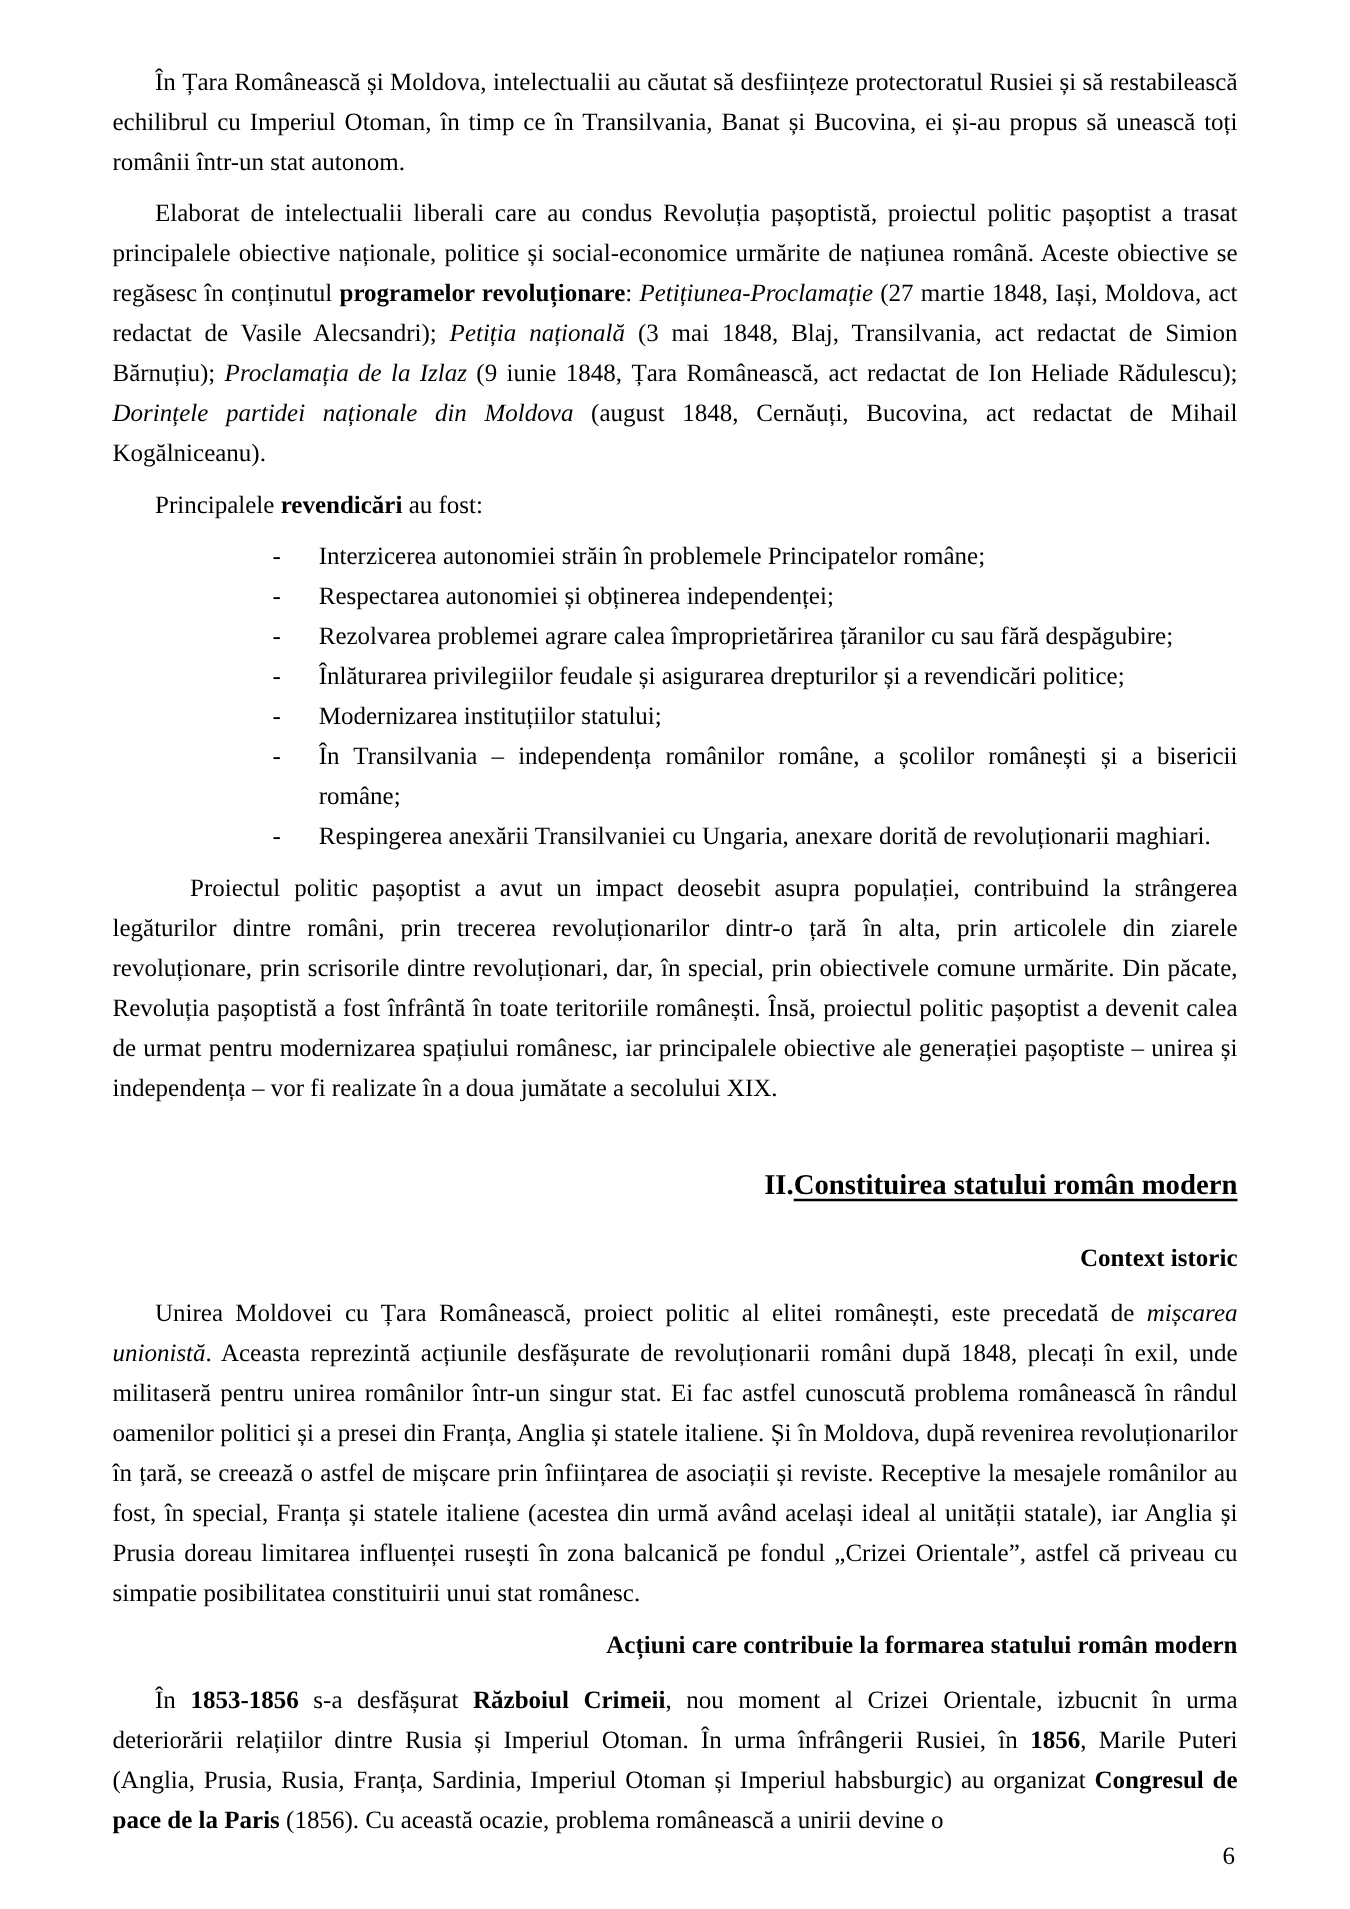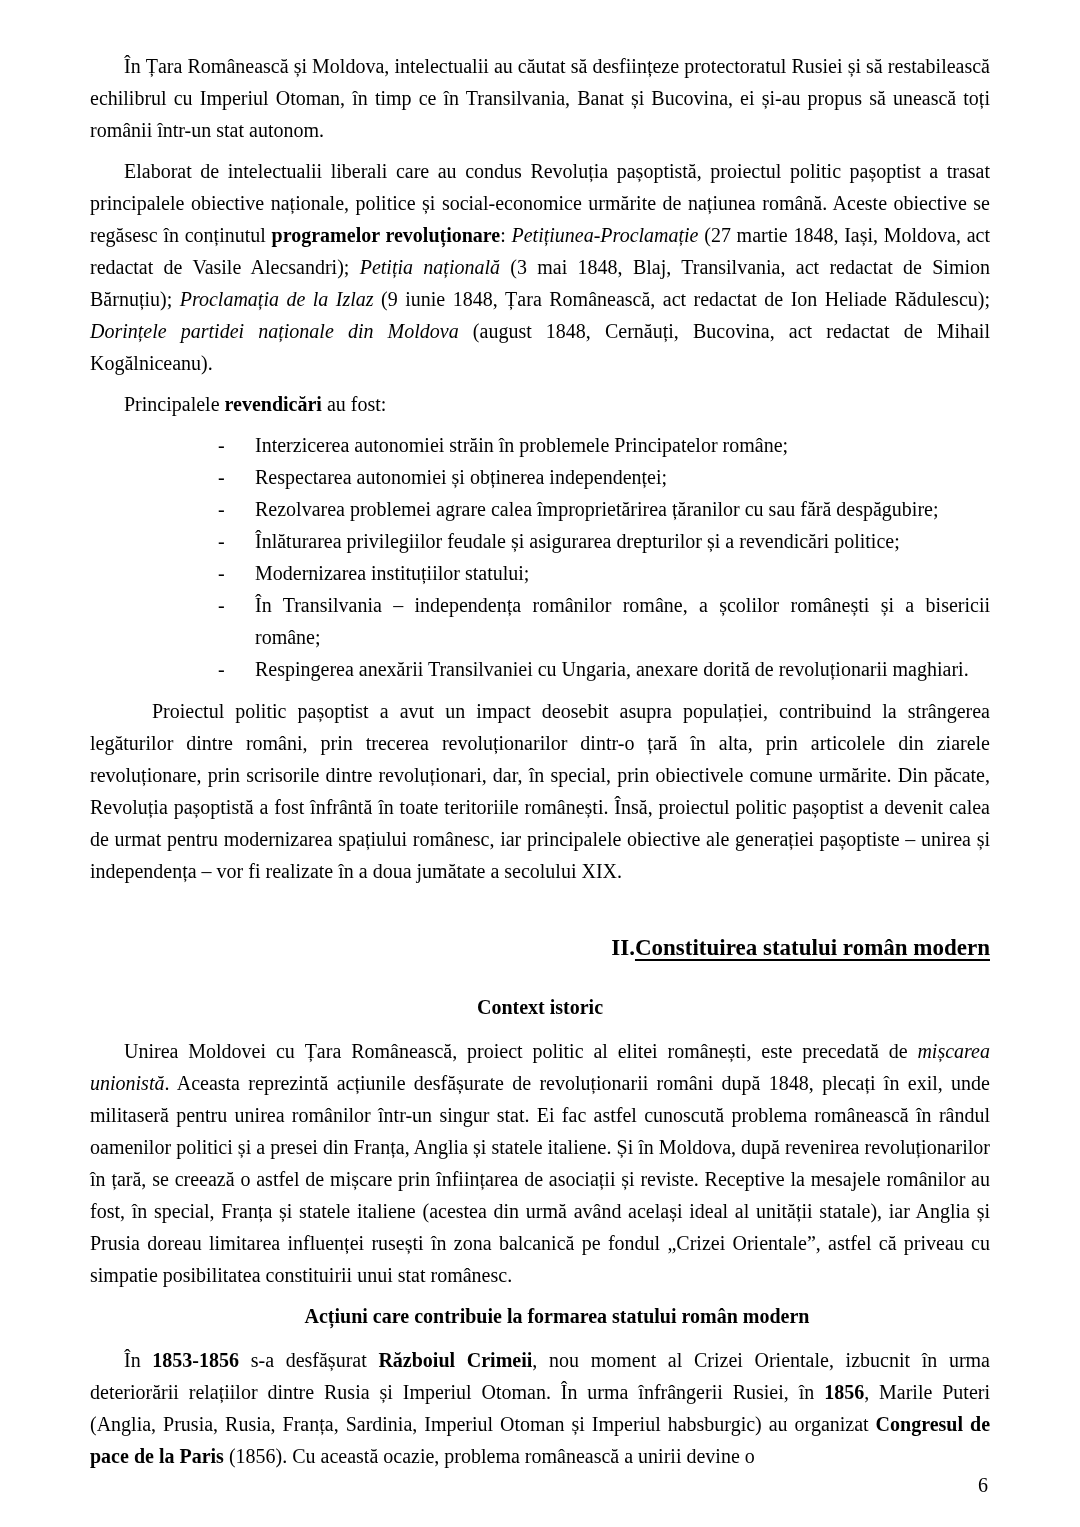--- a/index.html
+++ b/index.html
@@ -37,21 +37,21 @@
     margin: 44px 0 26px 0;
     padding-left: 30px;
     font-size: 23px;
     font-weight: bold;
     line-height: 34px;
     text-align: right;
   }
   .heading-num { display: inline-block; width: 65px; }
   .heading-title { text-decoration: underline; text-underline-offset: 4px; }
 
-  .subheading { font-weight: bold; margin: 0 0 12px 0; text-align: center; }
+  .subheading { font-weight: bold; margin: 0 0 12px 0; text-align: right; }
 
   .para-after-list { margin-top: 6px; }
 
   .page-number {
     position: absolute;
     right: 92px;
     bottom: 30px;
     font-size: 20px;
     line-height: 24px;
   }

